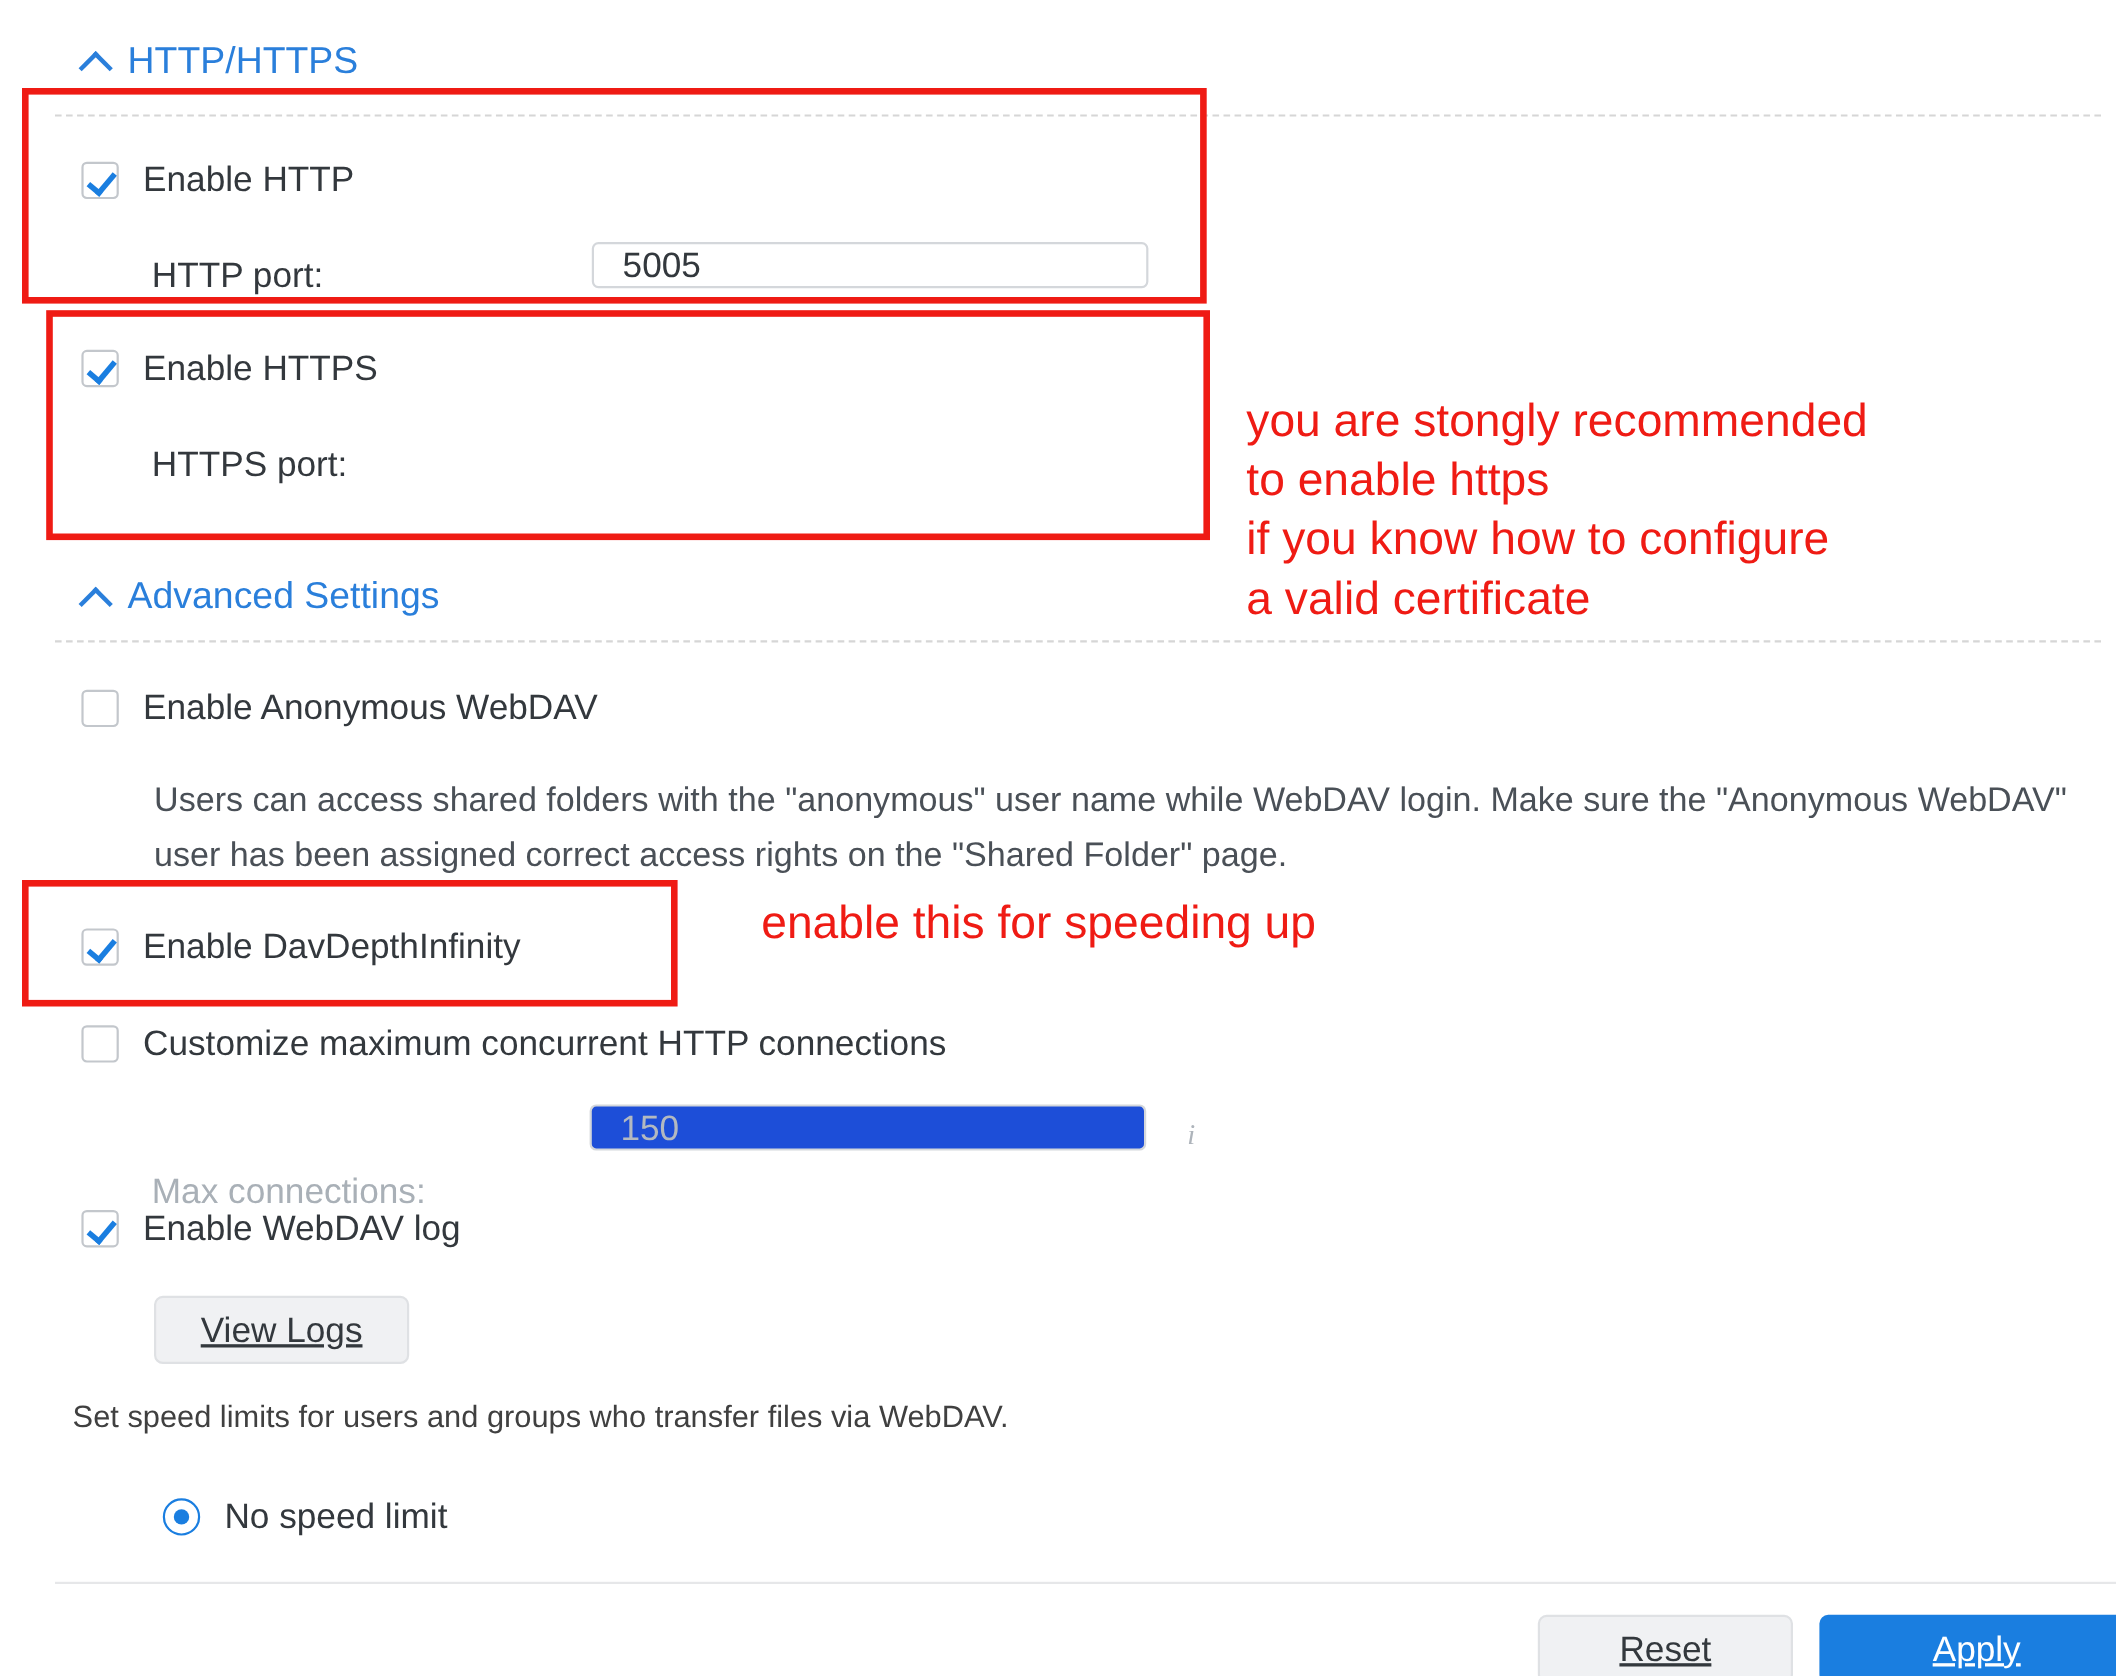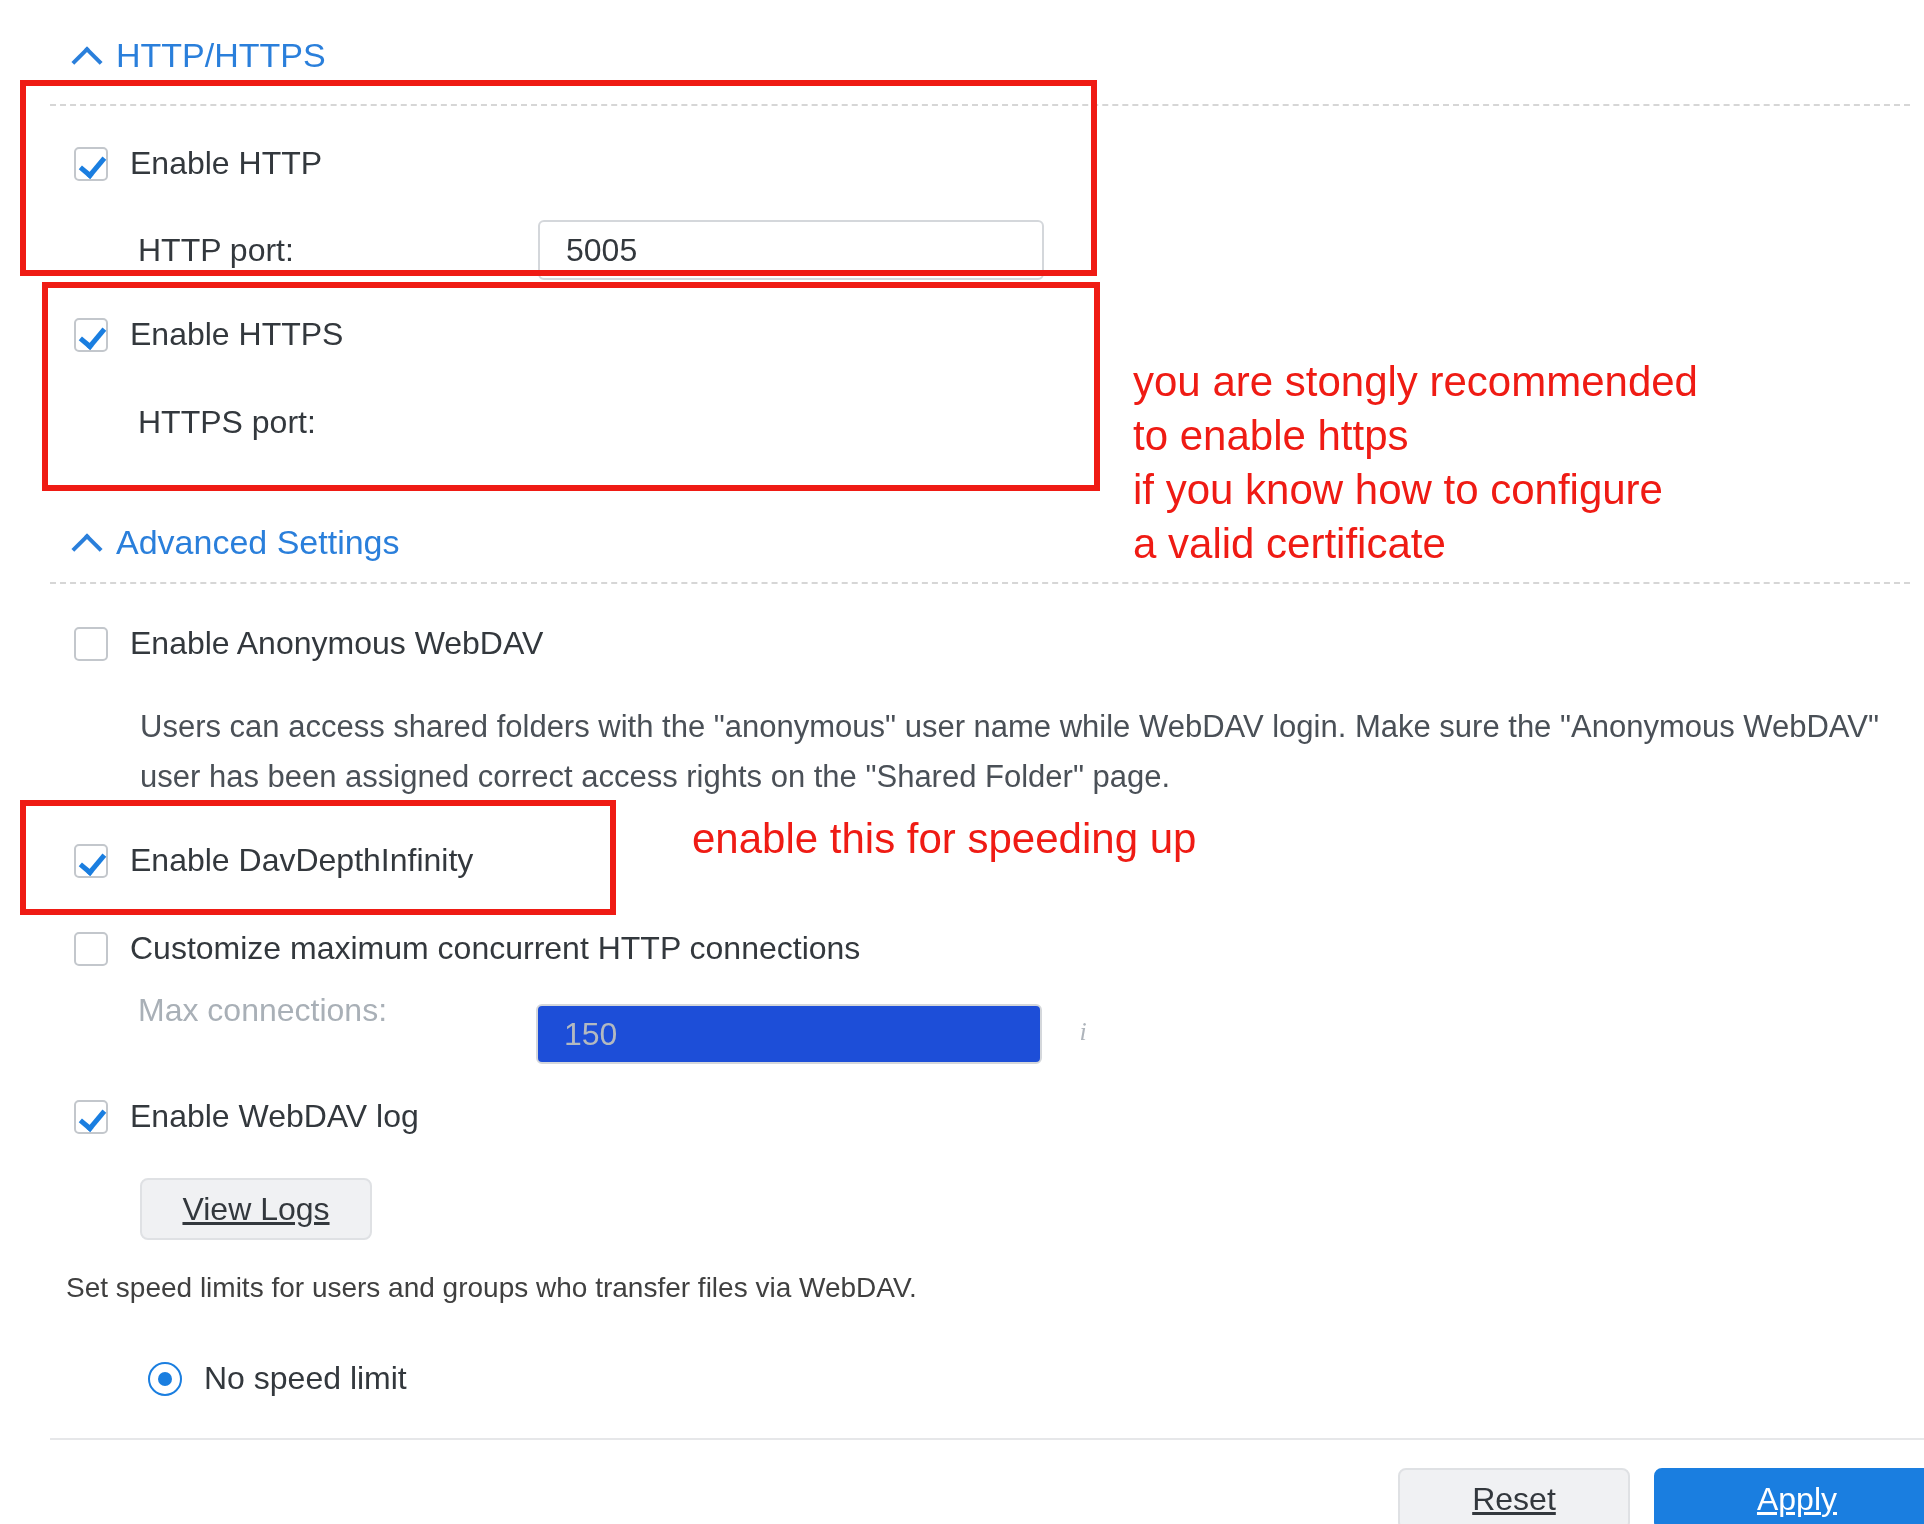--- a/index.html
+++ b/index.html
@@ -121,21 +121,21 @@
   
   .field-label {
     position: absolute;
     font-size: 32px;
     color: #33383d;
     white-space: nowrap;
   }
   .field-label.disabled { color: #a9b0b7; }
   .text-input {
     position: absolute;
-    height: 60px;
+    height: 42px;
     border: 2px solid #d4d7db;
     border-radius: 6px;
     background: #fff;
     box-sizing: border-box;
     display: flex;
     align-items: center;
     padding-left: 26px;
     font-size: 32px;
     color: #33383d;
   }
@@ -261,21 +261,21 @@
   <div class="row" style="left:54px; top:842px;">
     <span class="checkbox checked"></span>
     <span class="row-label">Enable DavDepthInfinity</span>
   </div>
 
   <div class="row" style="left:54px; top:930px;">
     <span class="checkbox"></span>
     <span class="row-label">Customize maximum concurrent HTTP connections</span>
   </div>
 
-  <div class="field-label disabled" style="left:118px; top:992px;text-align:center;">Max connections:</div>
+  <div class="field-label disabled" style="left:118px; top:1065px;text-align:center;">Max connections:</div>
   <div class="text-input disabled" style="left:516px; top:1004px; width:506px;">150</div>
   <div class="info-icon" style="left:1046px; top:1015px;">i</div>
 
   <div class="row" style="left:54px; top:1098px;">
     <span class="checkbox checked"></span>
     <span class="row-label">Enable WebDAV log</span>
   </div>
 
   <div class="btn btn-secondary" style="left:120px; top:1178px; width:232px; height:62px;">View Logs</div>
 

